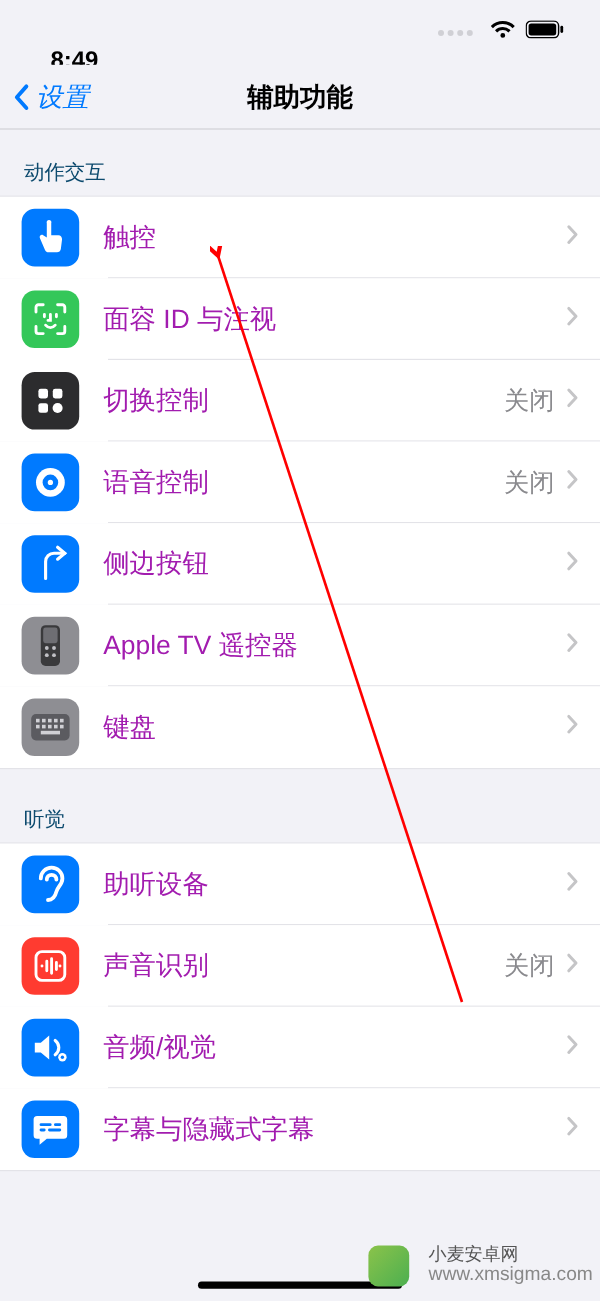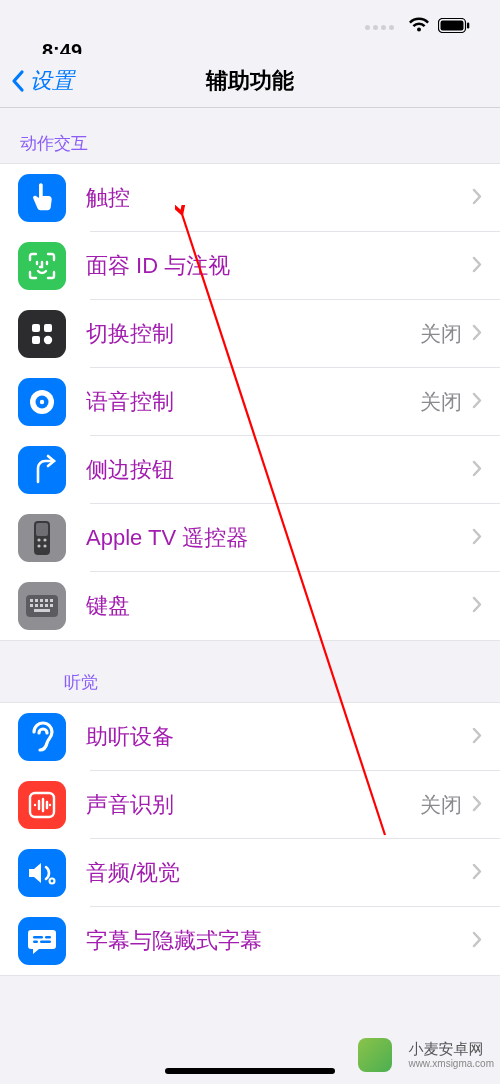--- a/index.html
+++ b/index.html
@@ -43,23 +43,23 @@
     .nav-title {
       position: absolute;
       left: 50%;
       transform: translateX(-50%);
       font-size: 22px;
       font-weight: 600;
     }
     .section-header {
       padding: 24px 20px 8px;
       font-size: 17px;
-      color: #8b5cf6;
-    }
-    .section-header.tight { padding-top: 30px; margin-left: 44px; }
+      color: #0c4a6e;
+    }
+    .section-header.tight { padding-top: 30px; }
     .row {
       display: flex;
       align-items: center;
       background: #fff;
       height: 68px;
       padding: 0 18px;
       position: relative;
     }
     .row + .row::before,
     .row.first::before {
@@ -102,21 +102,21 @@
       position:absolute;right:6px;bottom:12px;
       display:flex;align-items:center;gap:16px;
       font-size:15px;color:#555;font-weight:500;
     }
     .wm-logo{
       width:34px;height:34px;border-radius:8px;
       background:linear-gradient(135deg,#8bc34a,#4caf50);
       position:relative;
     }
     .wm-text{line-height:1.1;}
-    .wm-text small{display:block;font-size:10px;color:#888;}
+    .wm-text small{display:block;font-size:16px;color:#888;}
   </style>
 </head>
 <body>
 
 <div class="status-bar">
   <span class="status-time">8:49</span>
   <div class="status-right">
     <span class="dots">
         <span></span>
         <span></span>

